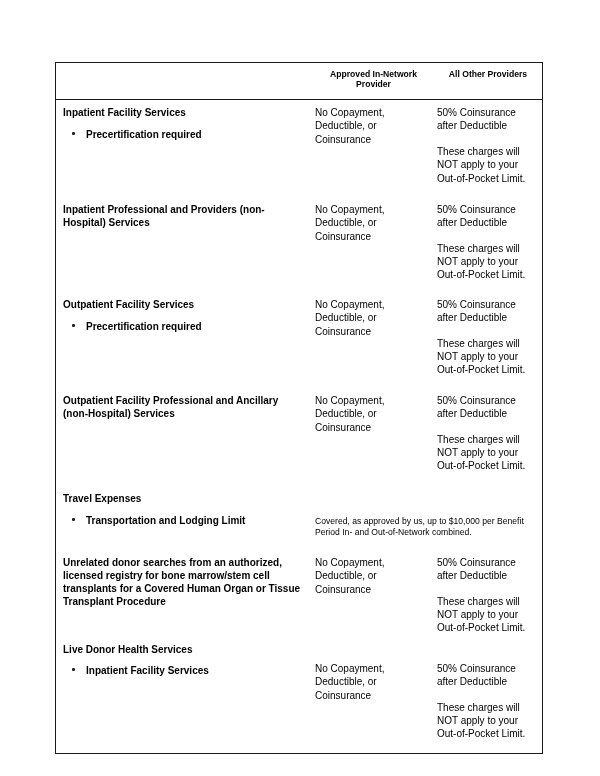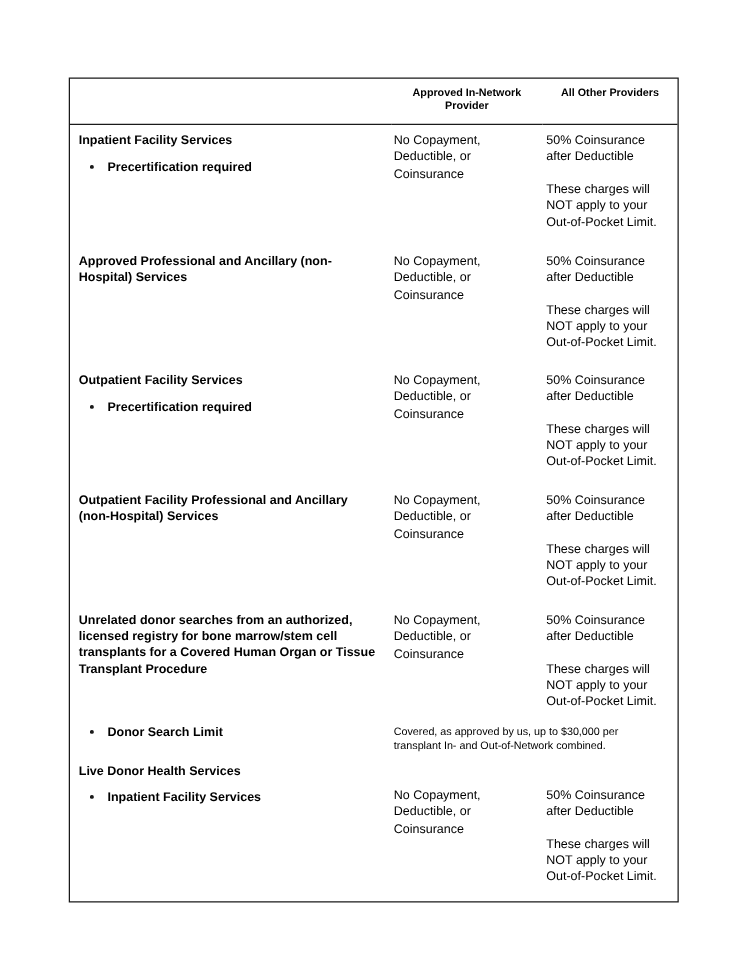--- a/index.html
+++ b/index.html
@@ -168,21 +168,21 @@
           </td>
           <td class="col-val2">
             <div class="val-block">50% Coinsurance after Deductible</div>
             <div class="val-gap"></div>
             <div class="val-block">These charges will NOT apply to your Out-of-Pocket Limit.</div>
           </td>
         </tr>
 
         <tr>
           <td class="svc" style="padding-top:18px;">
-            <div class="svc-title">Approved Professional and Ancillary (non-Hospital) Services</div>
+            <div class="svc-title">Inpatient Professional and Providers (non-Hospital) Services</div>
           </td>
           <td class="col-val" style="padding-top:18px;">
             <div class="val-block">No Copayment, Deductible, or Coinsurance</div>
           </td>
           <td class="col-val2" style="padding-top:18px;">
             <div class="val-block">50% Coinsurance after Deductible</div>
             <div class="val-gap"></div>
             <div class="val-block">These charges will NOT apply to your Out-of-Pocket Limit.</div>
           </td>
         </tr>
@@ -211,45 +211,46 @@
           <td class="col-val" style="padding-top:17px;">
             <div class="val-block">No Copayment, Deductible, or Coinsurance</div>
           </td>
           <td class="col-val2" style="padding-top:17px;">
             <div class="val-block">50% Coinsurance after Deductible</div>
             <div class="val-gap"></div>
             <div class="val-block">These charges will NOT apply to your Out-of-Pocket Limit.</div>
           </td>
         </tr>
 
+        <tr>
+          <td class="svc" style="padding-top:19px;">
+            <div class="svc-title">Travel Expenses</div>
+            <ul class="bullets">
+              <li>Transportation and Lodging Limit</li>
+            </ul>
+          </td>
+          <td class="span-note" colspan="2" style="padding-top:43px;">
+            <div>Covered, as approved by us, up to $10,000 per Benefit Period In- and Out-of-Network combined.</div>
+          </td>
+        </tr>
 
         <tr>
           <td class="svc" style="padding-top:17px;">
             <div class="svc-title">Unrelated donor searches from an authorized, licensed registry for bone marrow/stem cell transplants for a Covered Human Organ or Tissue Transplant Procedure</div>
           </td>
           <td class="col-val" style="padding-top:17px;">
             <div class="val-block">No Copayment, Deductible, or Coinsurance</div>
           </td>
           <td class="col-val2" style="padding-top:17px;">
             <div class="val-block">50% Coinsurance after Deductible</div>
             <div class="val-gap"></div>
             <div class="val-block">These charges will NOT apply to your Out-of-Pocket Limit.</div>
           </td>
         </tr>
 
-        <tr>
-          <td class="svc" style="padding-top:0;">
-            <ul class="bullets" style="margin-top:11px;">
-              <li>Donor Search Limit</li>
-            </ul>
-          </td>
-          <td class="span-note" colspan="2" style="padding-top:11px;">
-            <div>Covered, as approved by us, up to $30,000 per transplant In- and Out-of-Network combined.</div>
-          </td>
-        </tr>
 
         <tr>
           <td class="svc" style="padding-top:8px;margin-left:12px;">
             <div class="svc-title">Live Donor Health Services</div>
             <ul class="bullets tight">
               <li>Inpatient Facility Services</li>
             </ul>
             <div class="tail-pad"></div>
           </td>
           <td class="col-val" style="padding-top:27px;">

